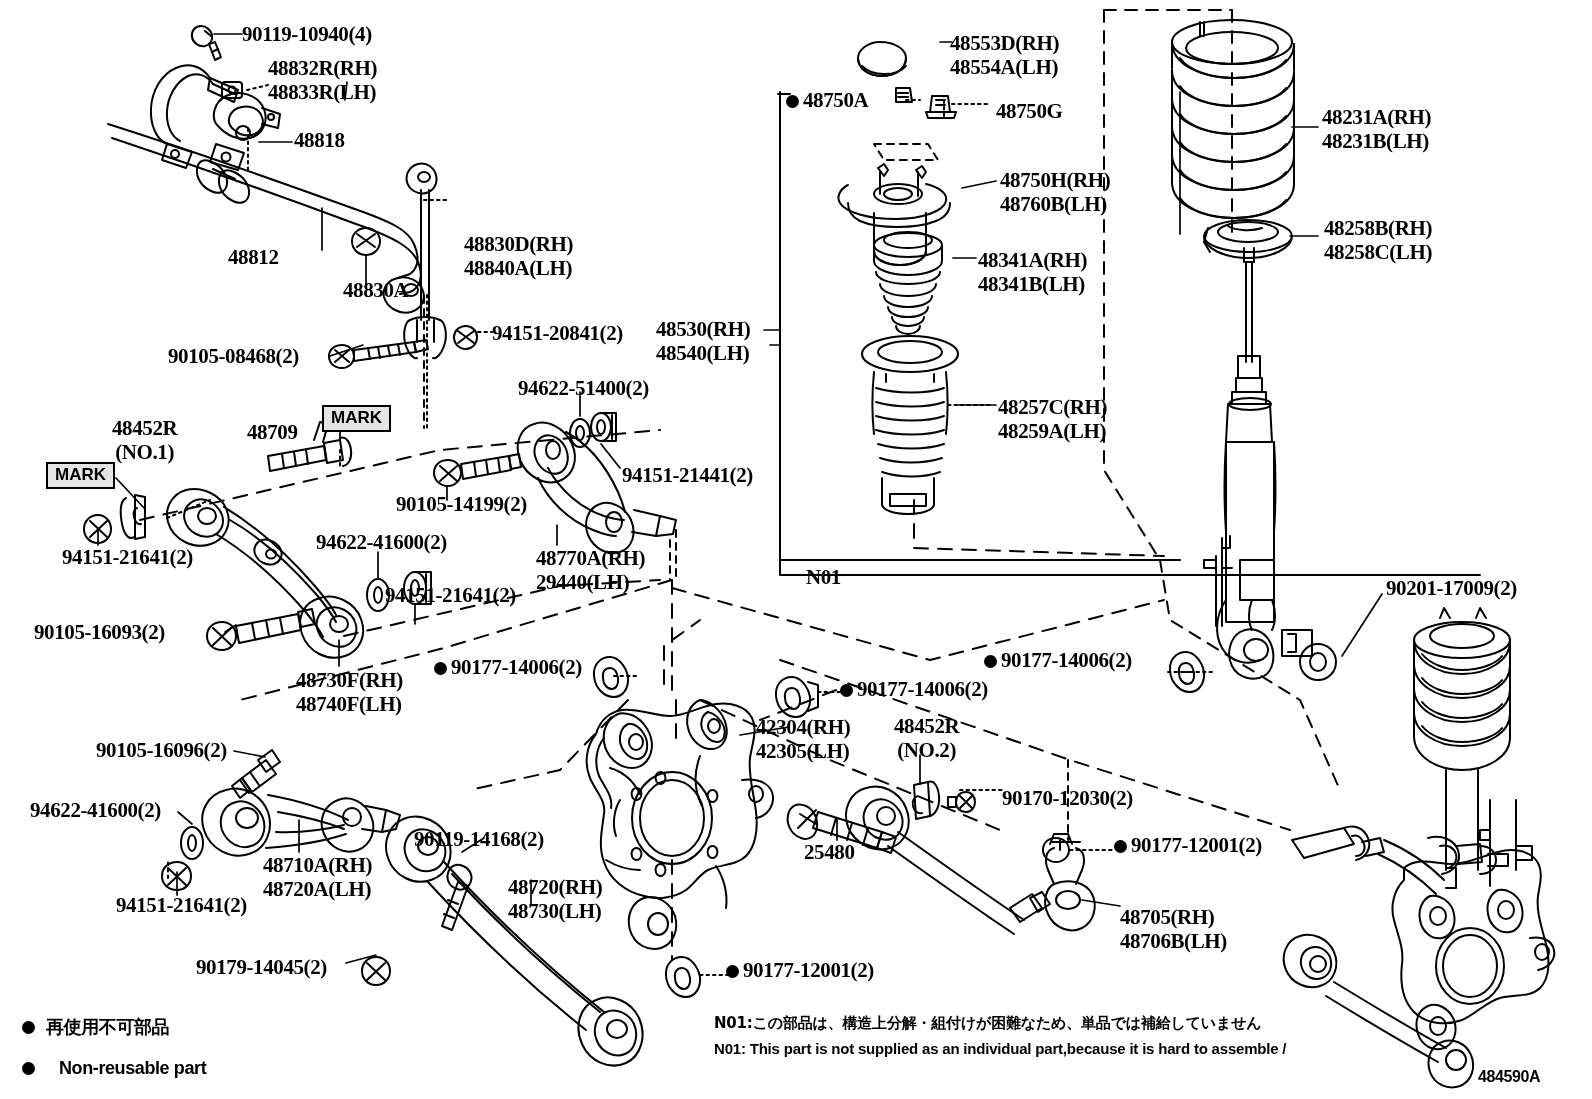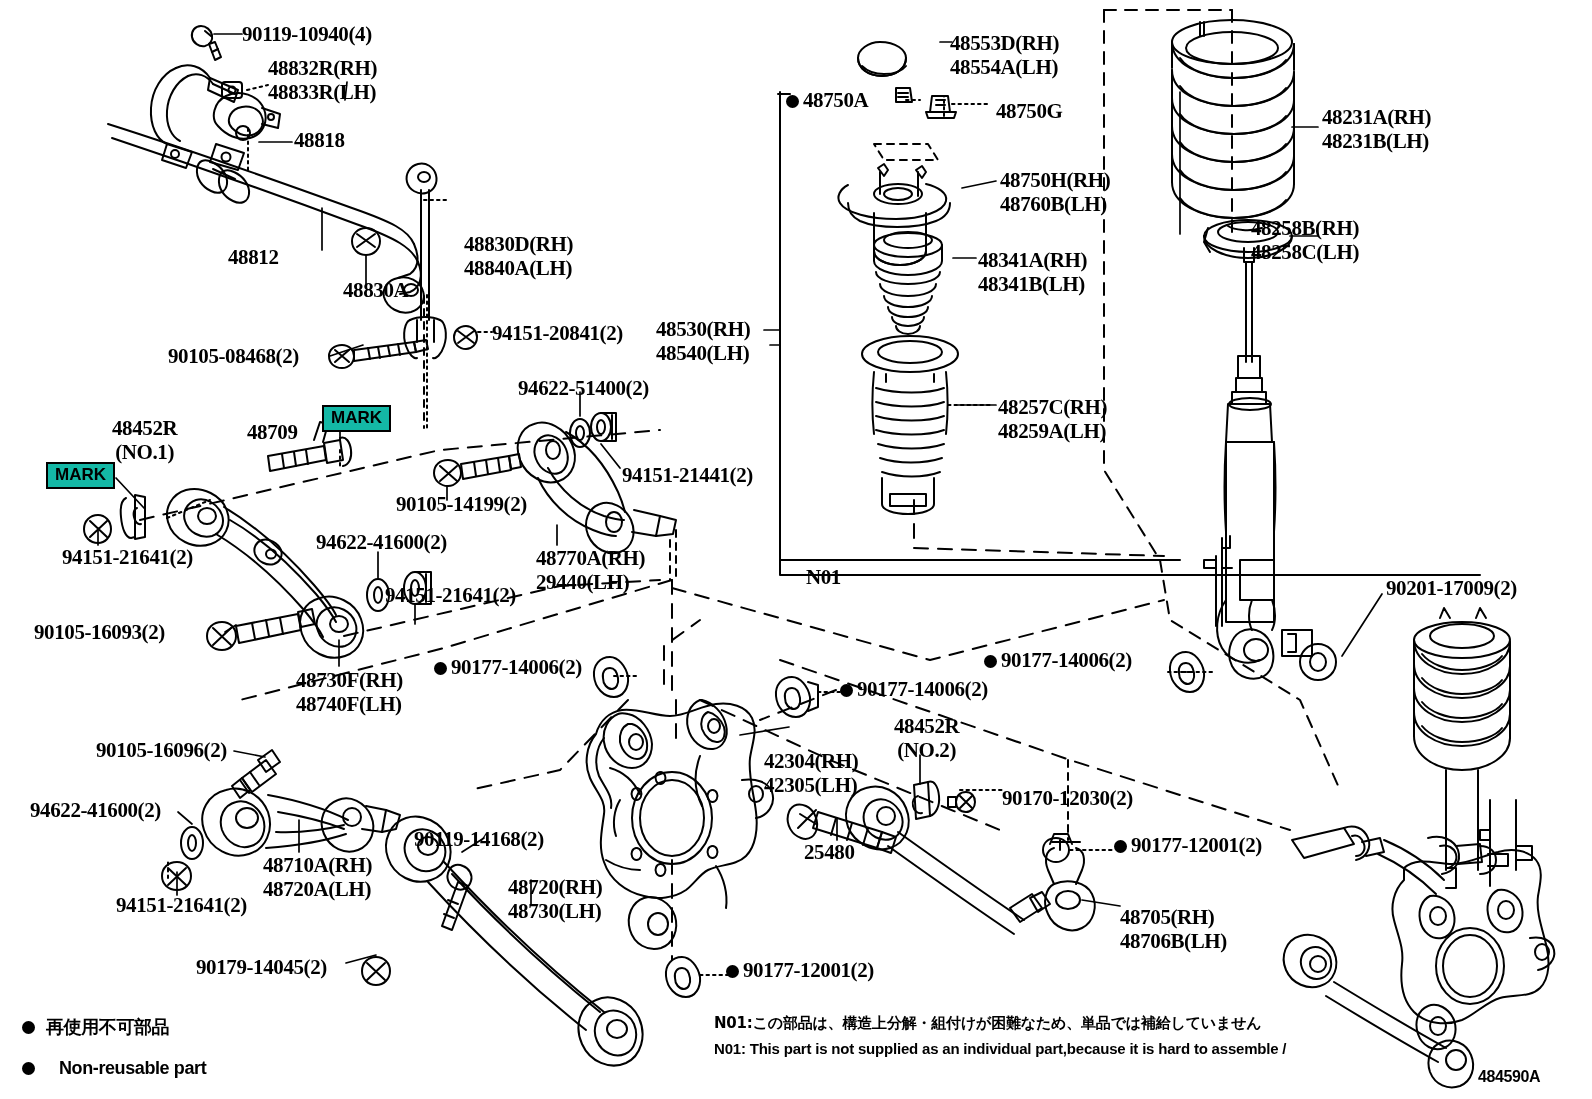--- a/index.html
+++ b/index.html
@@ -16,21 +16,21 @@
   .lbl.note{font-family:"Liberation Sans",sans-serif;font-weight:bold;font-size:15px;
             letter-spacing:-0.2px;}
   .lbl.notejp{font-family:"DejaVu Sans",sans-serif;font-weight:bold;font-size:15px;
             letter-spacing:-0.2px;}
   .lbl.code{font-family:"Liberation Sans",sans-serif;font-weight:bold;font-size:16px;}
 
   .dot{display:inline-block;width:13px;height:13px;border-radius:50%;
        background:#000;vertical-align:-1px;margin-right:4px;}
   .markbox{position:absolute;border:2px solid #000;padding:1px 7px 2px 7px;
            font-family:"Liberation Sans",sans-serif;font-weight:bold;font-size:17px;
-           background:#14b8a6;letter-spacing:0px;}
+           background:#e5e5e5;letter-spacing:0px;}
   .legend-row{display:flex;align-items:center;gap:7px;}
 </style>
 </head>
 <body>
 
 <div id="stage">
 
   <svg class="art" viewBox="0 0 1592 1099">
     <g fill="none" stroke="#000" stroke-width="2" stroke-linejoin="round" stroke-linecap="round">
 
@@ -698,21 +698,21 @@
   </div>
 
   <div class="lbl" style="left:840px;top:677px;">
     <span class="dot"></span><span style="display:inline;">90177-14006(2)</span>
   </div>
 
   <div class="lbl" style="left:984px;top:648px;">
     <span class="dot"></span><span style="display:inline;">90177-14006(2)</span>
   </div>
 
-  <div class="lbl two" style="left:756px;top:749px;margin-left:8px;">
+  <div class="lbl two" style="left:756px;top:715px;">
     <span>42304(RH)</span>
     <span>42305(LH)</span>
   </div>
 
   <div class="lbl two" style="left:894px;top:714px;text-align:center;">
     <span>48452R</span>
     <span class="small">(NO.2)</span>
   </div>
 
   <div class="lbl" style="left:1002px;top:786px;"><span>90170-12030(2)</span></div>
@@ -761,21 +761,21 @@
   <div class="lbl two" style="left:998px;top:395px;">
     <span>48257C(RH)</span>
     <span>48259A(LH)</span>
   </div>
 
   <div class="lbl two" style="left:1322px;top:105px;">
     <span>48231A(RH)</span>
     <span>48231B(LH)</span>
   </div>
 
-  <div class="lbl two" style="left:1251px;top:216px;">
+  <div class="lbl two" style="left:1324px;top:216px;">
     <span>48258B(RH)</span>
     <span>48258C(LH)</span>
   </div>
 
   <div class="lbl" style="left:1386px;top:576px;"><span>90201-17009(2)</span></div>
 
   <div class="lbl" style="left:806px;top:565px;"><span>N01</span></div>
 
   <div style="position:absolute;left:22px;top:1017px;text-align:center;">
     <div class="legend-row">

